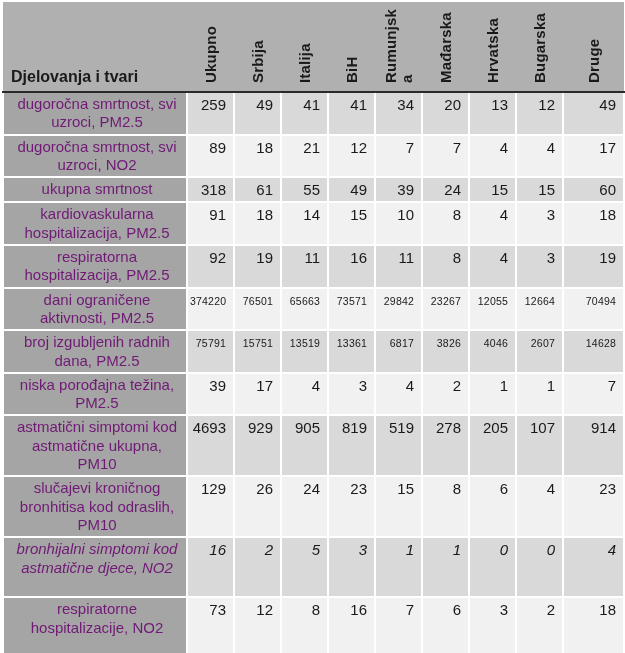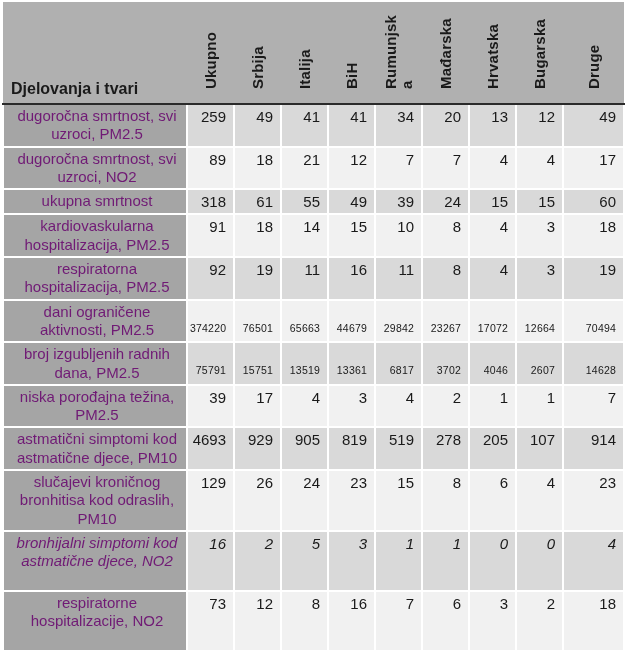--- a/index.html
+++ b/index.html
@@ -21,21 +21,21 @@
     width: 621px;
   }
   
   thead th {
     background: #b0b0b0;
     border: 0;
     border-bottom: 2px solid #2a2a2a;
     font-weight: bold;
     font-size: 15px;
     padding: 0;
-    height: 102px;
+    height: 90px;
   }
   th.corner {
     vertical-align: bottom;
     text-align: left;
     padding: 0 4px 5px 8px;
     font-size: 16px;
   }
   th.colh { position: relative; }
   .rot {
     position: absolute;
@@ -68,21 +68,21 @@
   }
   tbody tr:nth-child(odd)  td.num { background: #d9d9d9; }
   tbody tr:nth-child(even) td.num { background: #f1f1f1; }
   tbody tr { height: 41px; }
   tbody tr:nth-child(3)  { height: 24px; }
   tbody tr:nth-child(11) { height: 60px; font-style: italic; }
   tbody tr:nth-child(12) { height: 60px; }
   tbody tr:nth-child(13) { height: 44px; }
   tbody tr.small-nums td.num {
     font-size: 10.5px;
-    padding-top: 21px;
+    padding-top: 6px;
     letter-spacing: 0.2px;
   }
 </style>
 </head>
 <body>
 
 <table class="impacts">
   <colgroup>
     <col style="width:184px">
     <col style="width:47px">
@@ -187,53 +187,53 @@
         <td class="num">8</td>
         <td class="num">4</td>
         <td class="num">3</td>
         <td class="num">19</td>
       </tr>
       <tr class="small-nums">
         <td class="rowlabel">dani ograničene aktivnosti, PM2.5</td>
         <td class="num">374220</td>
         <td class="num">76501</td>
         <td class="num">65663</td>
-        <td class="num">44679</td>
+        <td class="num">73571</td>
         <td class="num">29842</td>
         <td class="num">23267</td>
-        <td class="num">17072</td>
+        <td class="num">12055</td>
         <td class="num">12664</td>
         <td class="num">70494</td>
       </tr>
       <tr class="small-nums">
         <td class="rowlabel">broj izgubljenih radnih dana, PM2.5</td>
         <td class="num">75791</td>
         <td class="num">15751</td>
         <td class="num">13519</td>
         <td class="num">13361</td>
         <td class="num">6817</td>
-        <td class="num">3702</td>
+        <td class="num">3826</td>
         <td class="num">4046</td>
         <td class="num">2607</td>
         <td class="num">14628</td>
       </tr>
       <tr>
         <td class="rowlabel">niska porođajna težina, PM2.5</td>
         <td class="num">39</td>
         <td class="num">17</td>
         <td class="num">4</td>
         <td class="num">3</td>
         <td class="num">4</td>
         <td class="num">2</td>
         <td class="num">1</td>
         <td class="num">1</td>
         <td class="num">7</td>
       </tr>
       <tr>
-        <td class="rowlabel">astmatični simptomi kod astmatične djece, PM10</td>
+        <td class="rowlabel">astmatični simptomi kod astmatične ukupna, PM10</td>
         <td class="num">4693</td>
         <td class="num">929</td>
         <td class="num">905</td>
         <td class="num">819</td>
         <td class="num">519</td>
         <td class="num">278</td>
         <td class="num">205</td>
         <td class="num">107</td>
         <td class="num">914</td>
       </tr>

